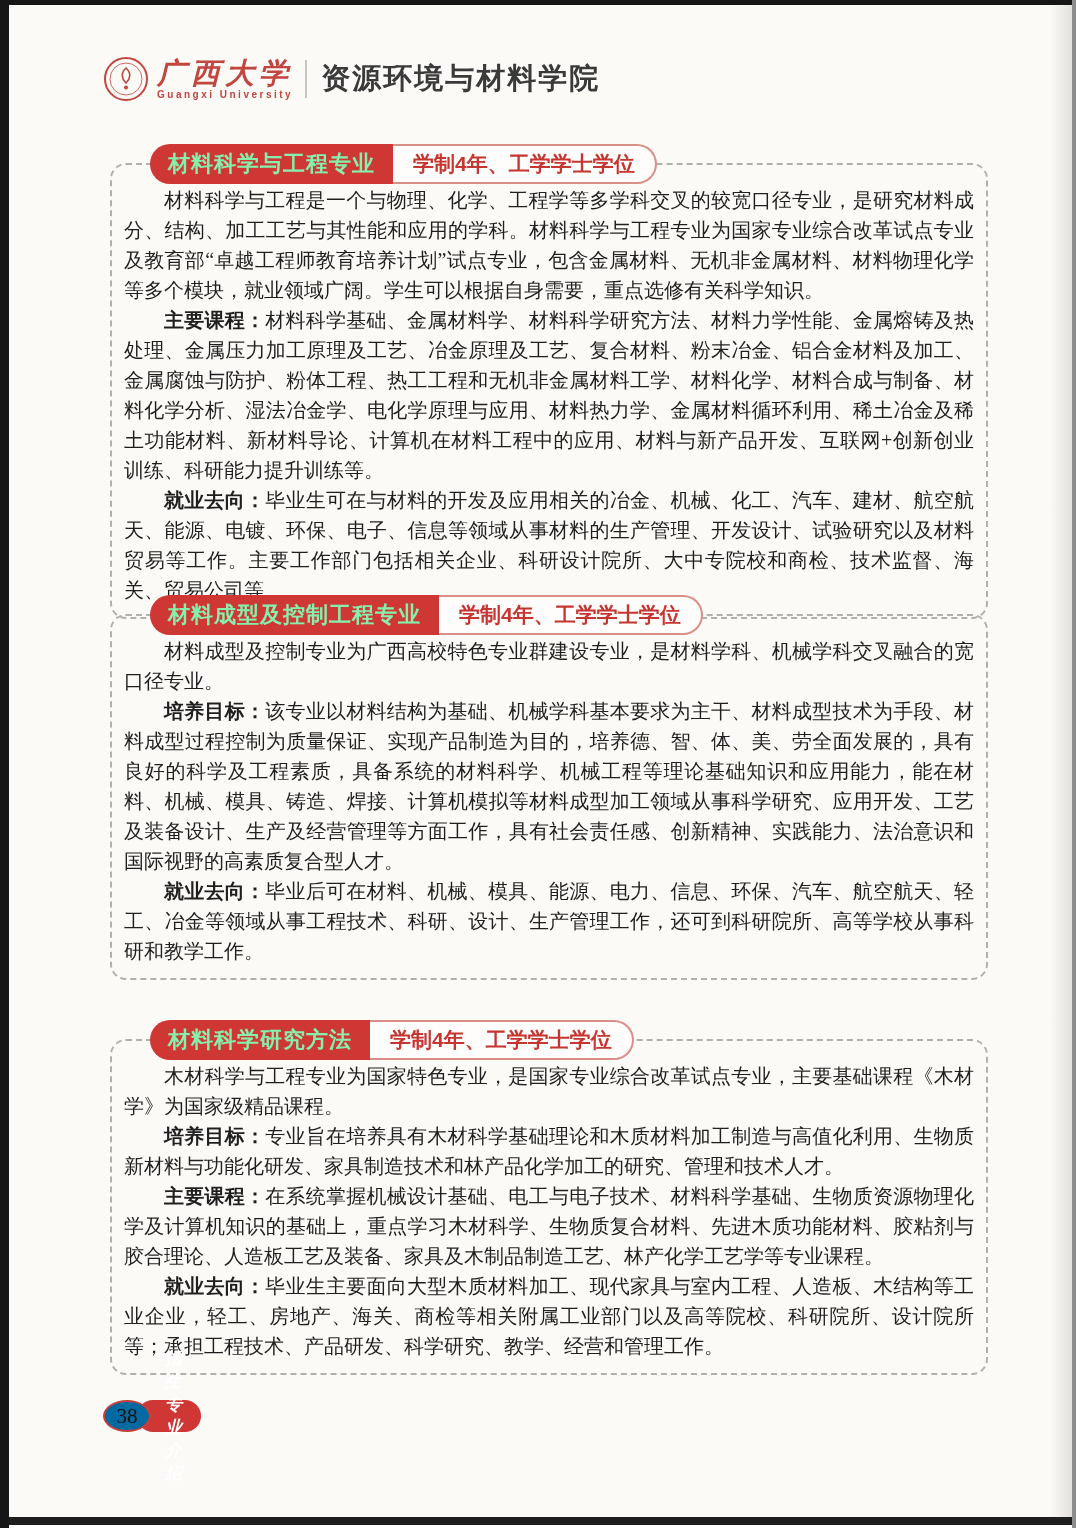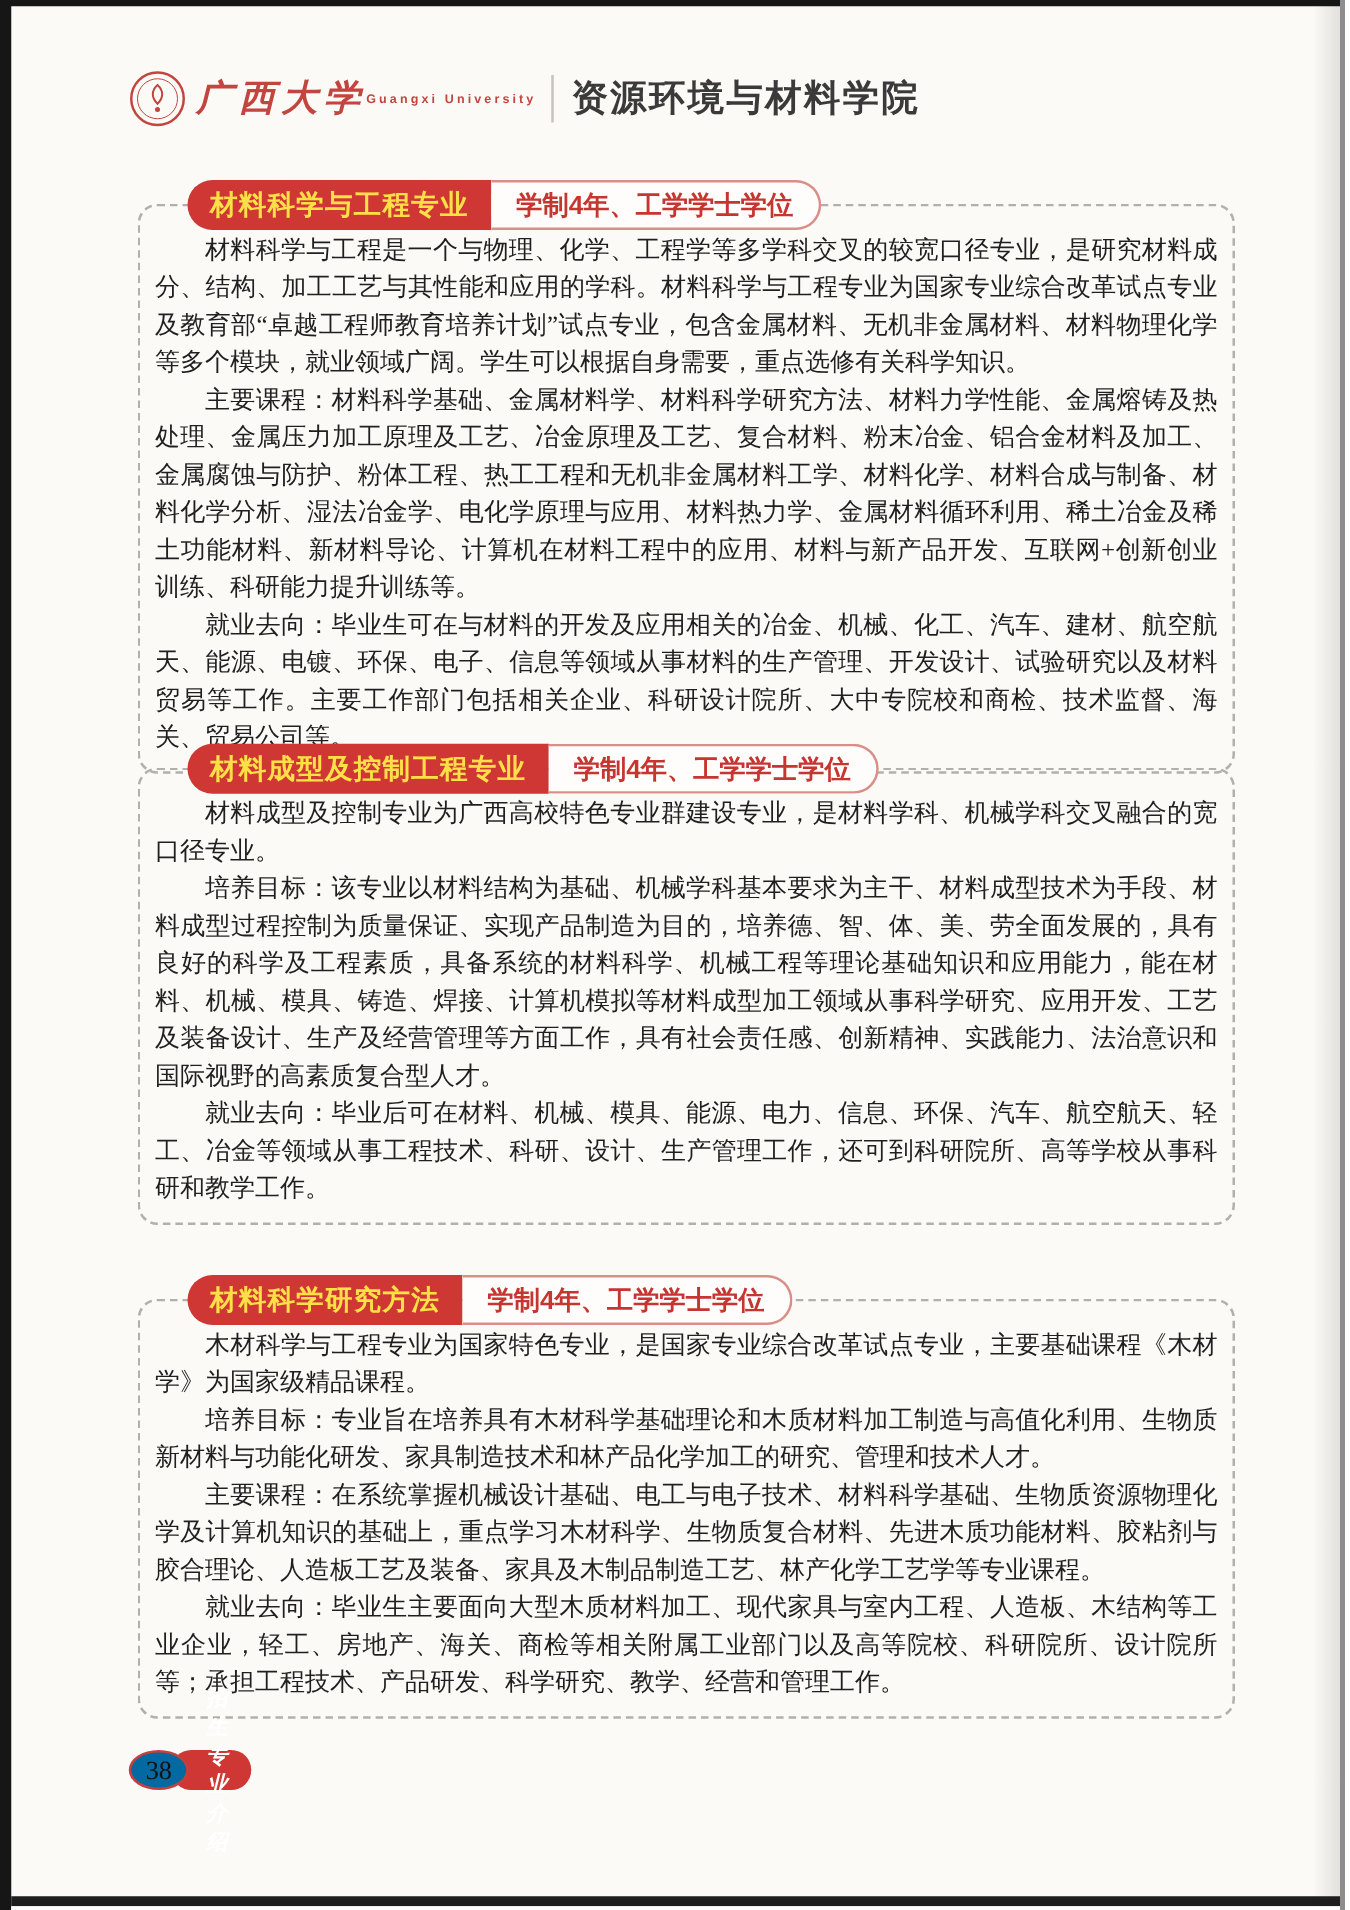--- a/index.html
+++ b/index.html
@@ -14,48 +14,48 @@
   .edge-right-line  { position:absolute; left:1072px; top:0; width:4px; height:100%; background:#8d8d8d; }
   .edge-right-white { position:absolute; left:1076px; top:0; width:4px; height:100%; background:#ffffff; }
   .edge-right-shadow{ position:absolute; left:1050px; top:0; width:22px; height:100%;
                       background:linear-gradient(to right, rgba(120,110,100,0), rgba(120,110,100,0.18)); }
   .edge-bottom { position:absolute; left:9px; top:1517px; width:1063px; height:8px; background:#1e1e1e; }
   .edge-bottom-white { position:absolute; left:9px; top:1525px; width:1063px; height:3px; background:#fff; }
 
   
   .header { position:absolute; top:56px; left:103px; display:flex; align-items:center; }
   .seal { width:46px; height:46px; flex:0 0 auto; }
-  .uni-block { display:flex; flex-direction:row; align-items:center; margin-left:8px; }
+  .uni-block { display:flex; flex-direction:column; align-items:center; margin-left:8px; }
   .uni-zh { color:#c2453f; font-size:29px; font-weight:bold; font-style:italic; letter-spacing:5px; line-height:30px; }
   .uni-en { color:#c2453f; font-size:10px; font-weight:bold; letter-spacing:2.5px;
             font-family:"Liberation Sans","DejaVu Sans",sans-serif; margin-top:1px; }
   .hdr-divider { width:2px; height:38px; background:#c7c4bf; margin:0 14px 0 12px; }
   .college { font-size:29px; font-weight:600; color:#3a3a3a; letter-spacing:2px;
              font-family:"Liberation Sans","DejaVu Sans",sans-serif; }
 
   
   .box { position:absolute; left:110px; width:878px; box-sizing:border-box;
          border:2px dashed #b3b0ab; border-radius:16px;
          padding:20px 12px 12px 12px; }
   .box-1 { top:163px; min-height:377px; }
   .box-2 { top:614px; min-height:354px; }
   .box-3 { top:1039px; min-height:333px; }
 
   .pill-row { position:absolute; top:-21px; left:38px; display:inline-flex; height:40px; }
-  .pill-title { background:#ce3733; color:#fde047; display:flex; align-items:center;
+  .pill-title { background:#ce3733; color:#86efac; display:flex; align-items:center;
                 padding:0 18px; border-radius:20px 0 0 20px; letter-spacing:1px;
                 font:bold 22px "Liberation Sans","DejaVu Sans",sans-serif; }
   .pill-badge { background:#fffdfc; color:#c63631; display:flex; align-items:center;
                 border:2px solid #d98f88; border-left:none; box-sizing:border-box;
                 padding:16px 20px; border-radius:0 20px 20px 0;
                 font:bold 21px "Liberation Sans","DejaVu Sans",sans-serif; }
 
   .box p { margin:0; font-size:20px; line-height:30px; text-align:justify;
            text-indent:2em; color:#1f1f1f; }
-  .plabel { font-weight:normal; }
+  .plabel { font-weight:bold; }
 
   
   .footer { position:absolute; left:103px; top:1399px; height:34px; }
   .footer-badge { position:absolute; left:34px; top:1px; height:32px; background:#ce3733;
                   border-radius:16px; color:#fff; display:flex; align-items:center;
                   padding:0 16px 0 28px; letter-spacing:3px;
                   font:italic bold 17px "Liberation Serif","DejaVu Serif",serif; }
   .page-num { position:absolute; left:0; top:1px; width:48px; height:32px; box-sizing:border-box;
               background:#0369a1; border:2px solid #c5403c; border-radius:50%;
               display:flex; align-items:center; justify-content:center;

